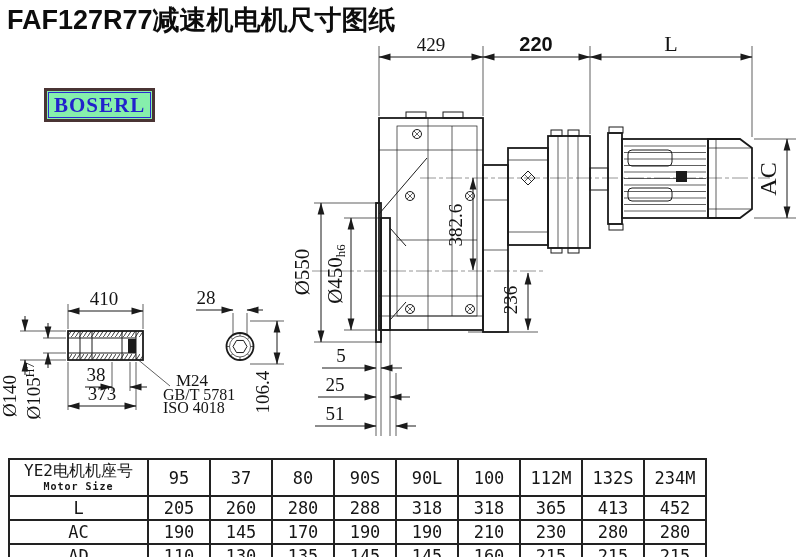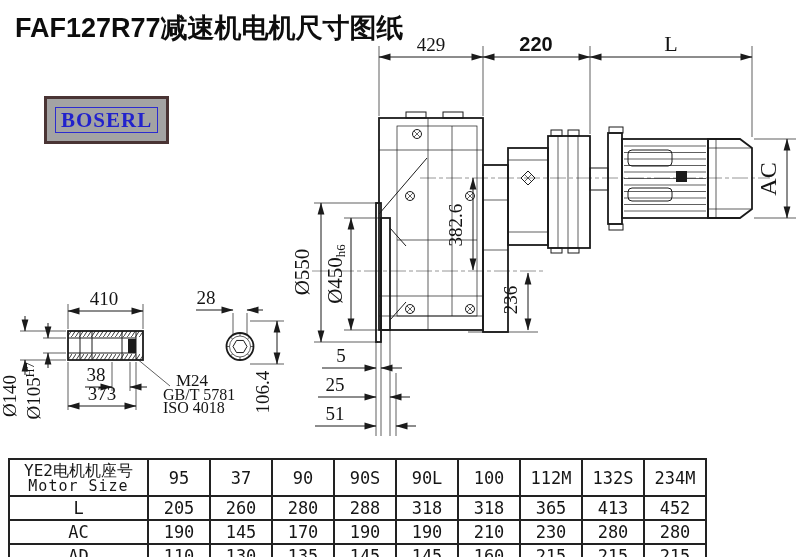--- a/index.html
+++ b/index.html
@@ -1,20 +1,20 @@
 <!DOCTYPE html>
 <html><head>
 <meta charset="utf-8">
 <style>
   html,body{margin:0;padding:0;background:#ffffff;}
   .page{position:relative;width:800px;height:557px;background:#fff;overflow:hidden;
         font-family:"Liberation Sans","DejaVu Sans",sans-serif;}
-  h1.title{position:absolute;left:3px;top:0px;margin:12px;
+  h1.title{position:absolute;left:3px;top:0px;margin:4px;
         font:bold 27px/32px "Liberation Sans","DejaVu Sans",sans-serif;color:#0d0d0d;}
-  .brand{position:absolute;left:44px;top:96px;border:3px solid #4a3434;background:#a3a3a3;padding:8px;}
+  .brand{position:absolute;left:44px;top:88px;border:3px solid #4a3434;background:#86efac;padding:1px;}
   .brand span{display:block;border:1px solid #2b2bd0;color:#2222cc;
         font:600 21px/24px "Liberation Serif","DejaVu Serif",serif;padding:0 5px;letter-spacing:1px;}
   svg{position:absolute;left:0;top:0;}
   
   .o{stroke:#1b1b1b;stroke-width:1.8;fill:none;}   
   .m{stroke:#1b1b1b;stroke-width:1;fill:none;}      
   .t{stroke:#1b1b1b;stroke-width:0.7;fill:none;}    
   .cl{stroke:#8a8a8a;stroke-width:0.9;fill:none;stroke-dasharray:16 3 4 3;} 
   .blk{fill:#1b1b1b;stroke:none;}
   .dim{font-family:"Liberation Serif","DejaVu Serif",serif;font-size:19px;fill:#141414;}
@@ -22,21 +22,21 @@
   .tol{font-size:13px;} .sup{font-size:12px;}
   .dimb{font-family:"Liberation Sans","DejaVu Sans",sans-serif;font-weight:bold;font-size:20px;fill:#111;}
   
   .tblwrap{position:absolute;left:8px;top:458px;}
   .tblwrap table{border-collapse:collapse;background:#fff;}
   .tblwrap td{border:2px solid #222;text-align:center;vertical-align:middle;color:#161616;
         font-family:"DejaVu Sans Mono","Liberation Mono",monospace;font-size:17px;}
   .tblwrap tr.hd td{height:33px;margin-left:47px;}
   .tblwrap tr.dr td{height:20px;}
   .hcn{font-size:16px;line-height:17px;}
-  .hen{font-size:15px;line-height:15px;letter-spacing:1px;}
+  .hen{font-size:10px;line-height:15px;letter-spacing:1px;font-weight:bold;}
 </style>
 </head>
 <body>
 
 <div class="page">
 
   <h1 class="title">FAF127R77减速机电机尺寸图纸</h1>
 
   <div class="brand">
     <span>BOSERL</span>
@@ -300,21 +300,21 @@
           <col style="width:62px">
       </colgroup>
       <tbody>
           <tr class="hd">
         <td>
           <div class="hcn">YE2电机机座号</div>
           <div class="hen">Motor Size</div>
         </td>
         <td>95</td>
         <td>37</td>
-        <td>90</td>
+        <td>80</td>
         <td>90S</td>
         <td>90L</td>
         <td>100</td>
         <td>112M</td>
         <td>132S</td>
         <td>234M</td>
       </tr>
       <tr class="dr">
         <td>L</td>
         <td>205</td>

